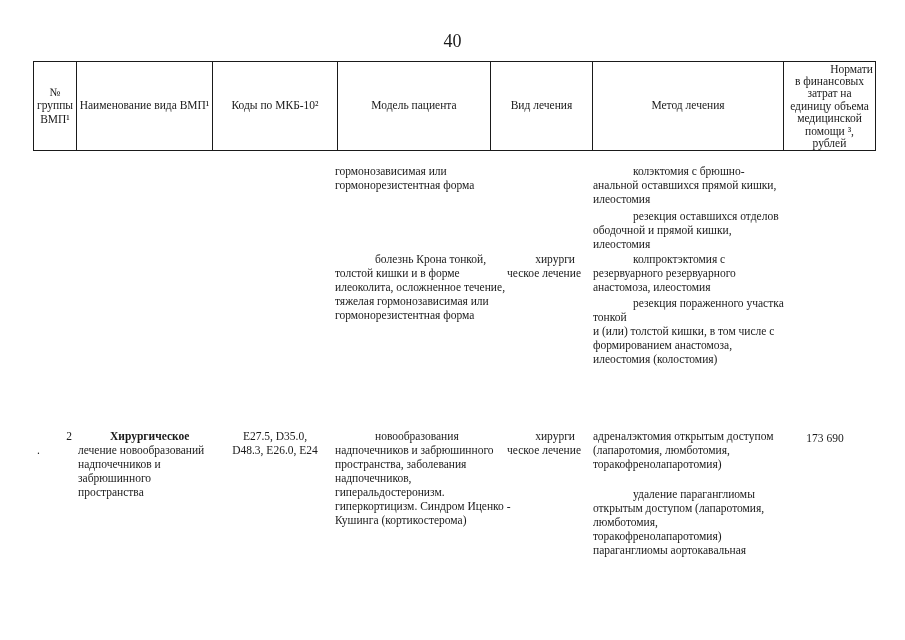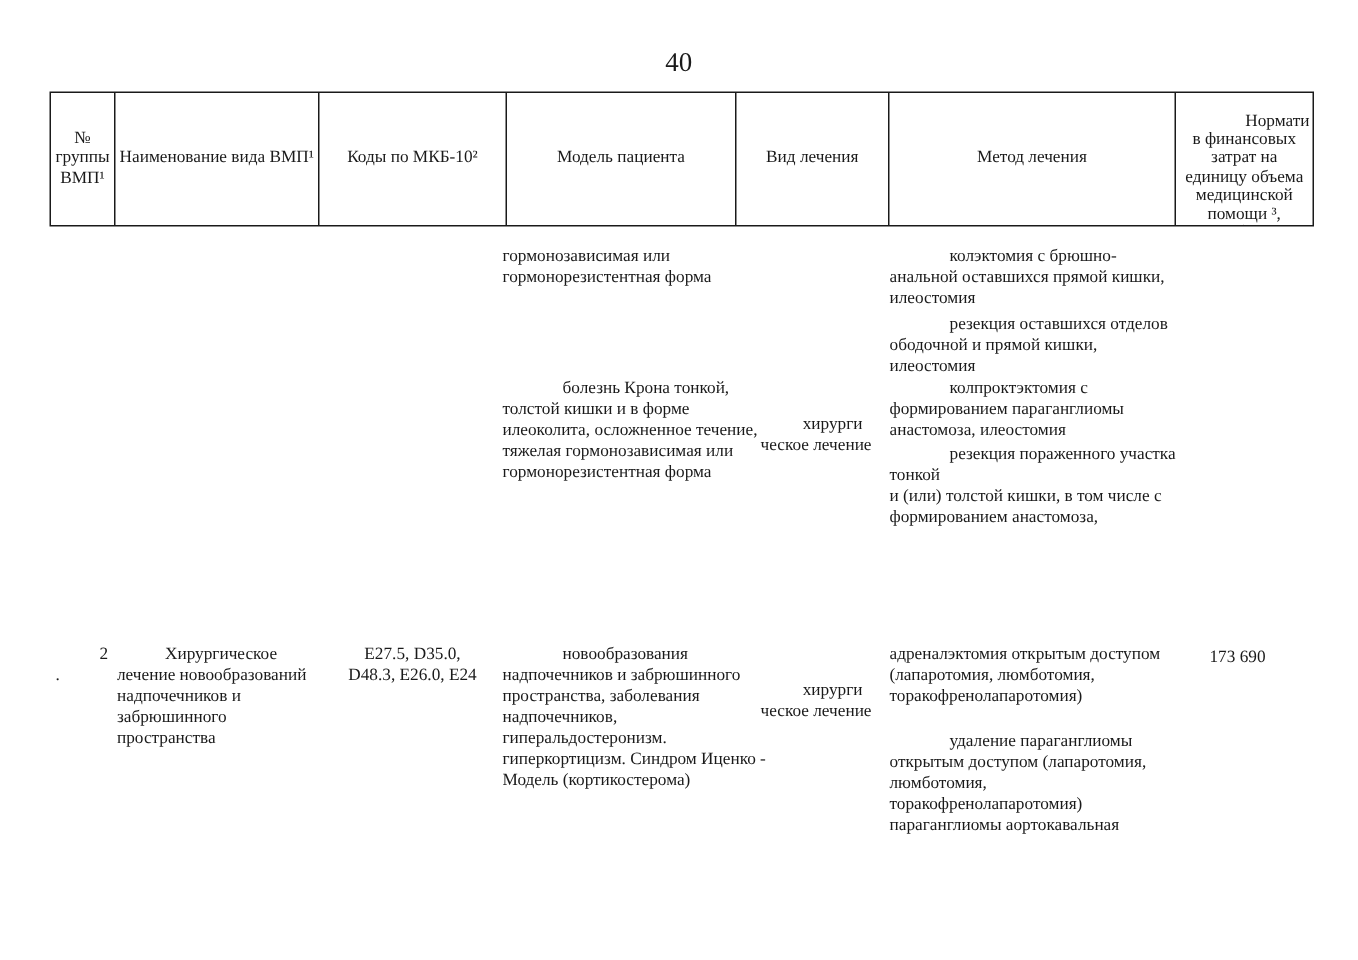--- a/index.html
+++ b/index.html
@@ -35,22 +35,22 @@
   .th:last-child{border-right:none;}
   .th .ln{white-space:nowrap;}
   .th-norm{line-height:12.4px;justify-content:center;padding:0 2px;}
   
   .blk{
     position:absolute;
     line-height:14px;
   }
   .blk .ln{white-space:nowrap;}
   .fi{text-indent:40px;}           
-  .fi-sm{text-indent:32px;}
-  .fr{text-align:right;margin-top:24px;}           
+  .fi-sm{text-indent:32px;font-weight:bold;}
+  .fr{text-align:right;}           
   .tar{text-align:center;}
   .num-cell .ln:first-child{text-align:right;padding-right:4px;}
   .num-cell .ln:last-child{text-align:left;padding-left:4px;}
 </style>
 </head>
 <body>
 
 <div class="page">
 
   <div class="pageno">40</div>
@@ -112,29 +112,30 @@
       <div class="ln">гормонорезистентная форма</div>
     </div>
 
   <div class="blk" style="left:507px;top:252px;width:68px">
       <div class="ln fr">хирурги</div>
       <div class="ln">ческое лечение</div>
     </div>
 
   <div class="blk" style="left:593px;top:252px;width:190px">
       <div class="ln fi">колпроктэктомия с</div>
-      <div class="ln">формированием параганглиомы</div>
+      <div class="ln">резервуарного резервуарного</div>
       <div class="ln">анастомоза, илеостомия</div>
     </div>
 
   <div class="blk" style="left:593px;top:296px;width:190px">
       <div class="ln fi">резекция пораженного участка</div>
       <div class="ln">тонкой</div>
       <div class="ln">и (или) толстой кишки, в том числе с</div>
       <div class="ln">формированием анастомоза,</div>
+      <div class="ln">илеостомия (колостомия)</div>
     </div>
 
   <div class="blk num-cell" style="left:33px;top:429px;width:43px">
       <div class="ln">2</div>
       <div class="ln">.</div>
     </div>
 
   <div class="blk" style="left:78px;top:429px;width:136px">
       <div class="ln fi-sm">Хирургическое</div>
       <div class="ln">лечение новообразований</div>
@@ -148,21 +149,21 @@
       <div class="ln">D48.3, E26.0, E24</div>
     </div>
 
   <div class="blk" style="left:335px;top:429px;width:158px">
       <div class="ln fi">новообразования</div>
       <div class="ln">надпочечников и забрюшинного</div>
       <div class="ln">пространства, заболевания</div>
       <div class="ln">надпочечников,</div>
       <div class="ln">гиперальдостеронизм.</div>
       <div class="ln">гиперкортицизм. Синдром Иценко -</div>
-      <div class="ln">Модель (кортикостерома)</div>
+      <div class="ln">Кушинга (кортикостерома)</div>
     </div>
 
   <div class="blk" style="left:507px;top:429px;width:68px">
       <div class="ln fr">хирурги</div>
       <div class="ln">ческое лечение</div>
     </div>
 
   <div class="blk" style="left:593px;top:429px;width:190px">
       <div class="ln">адреналэктомия открытым доступом</div>
       <div class="ln">(лапаротомия, люмботомия,</div>

